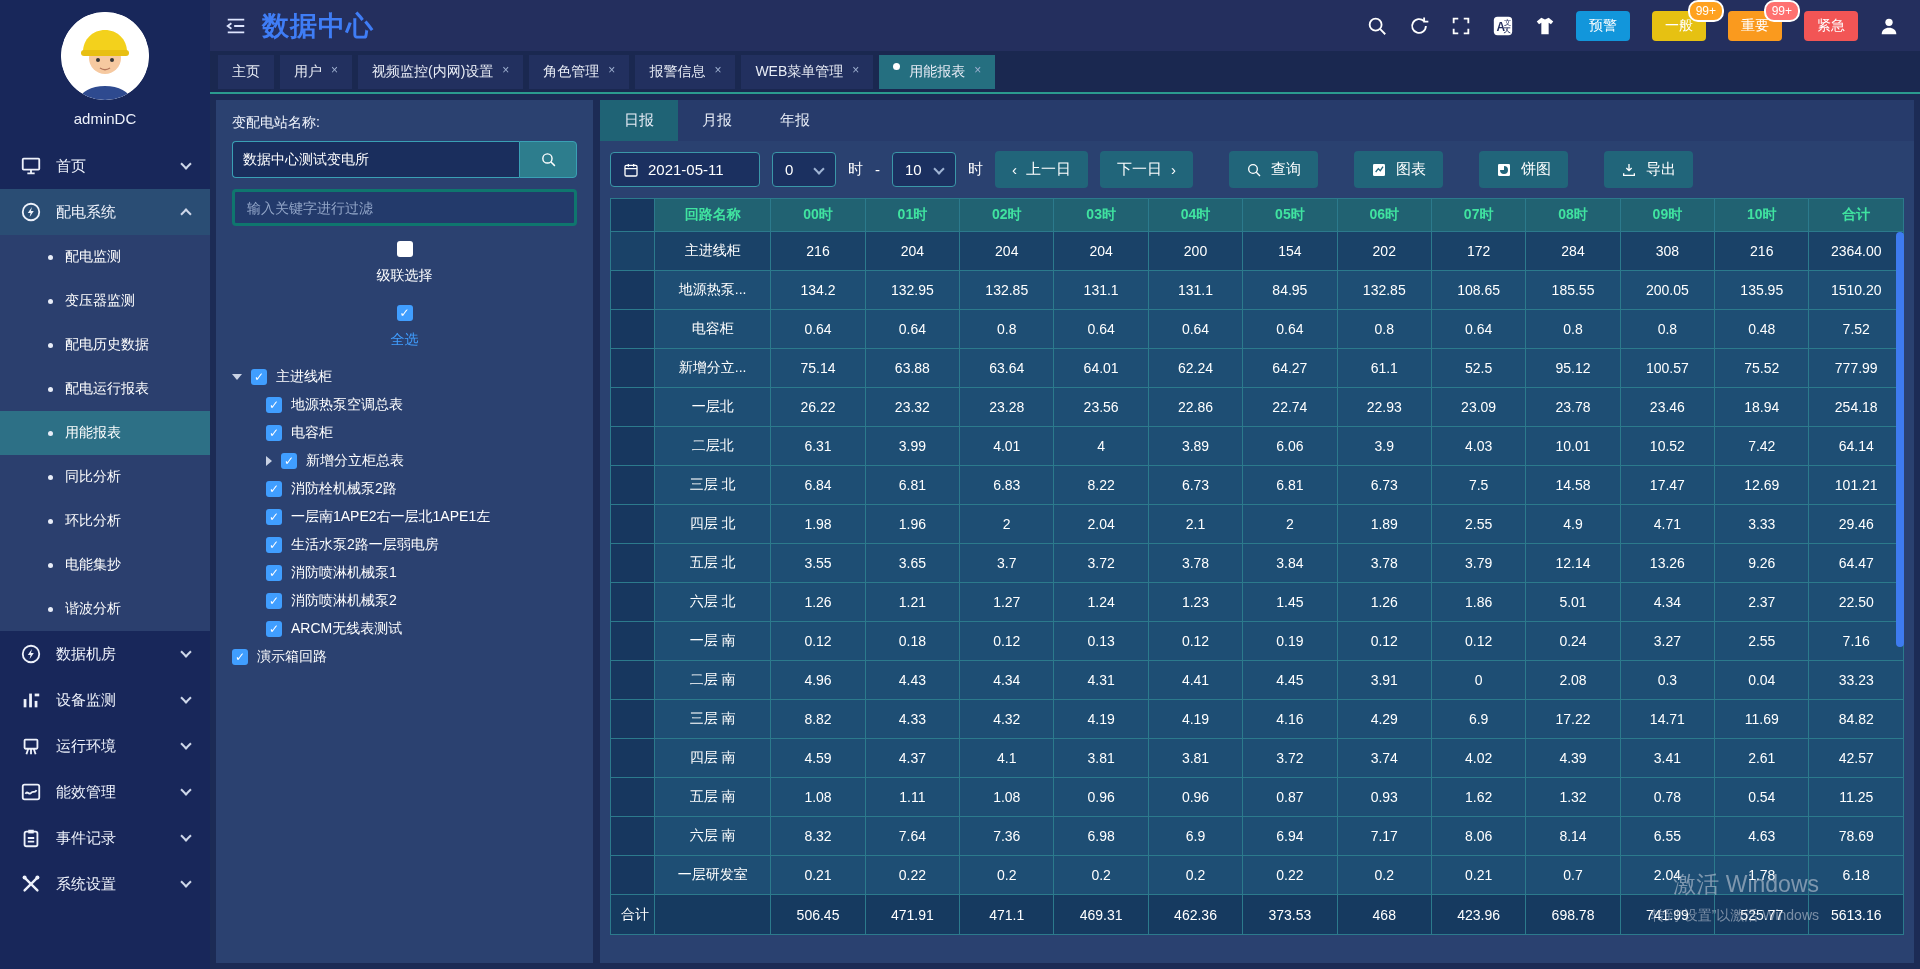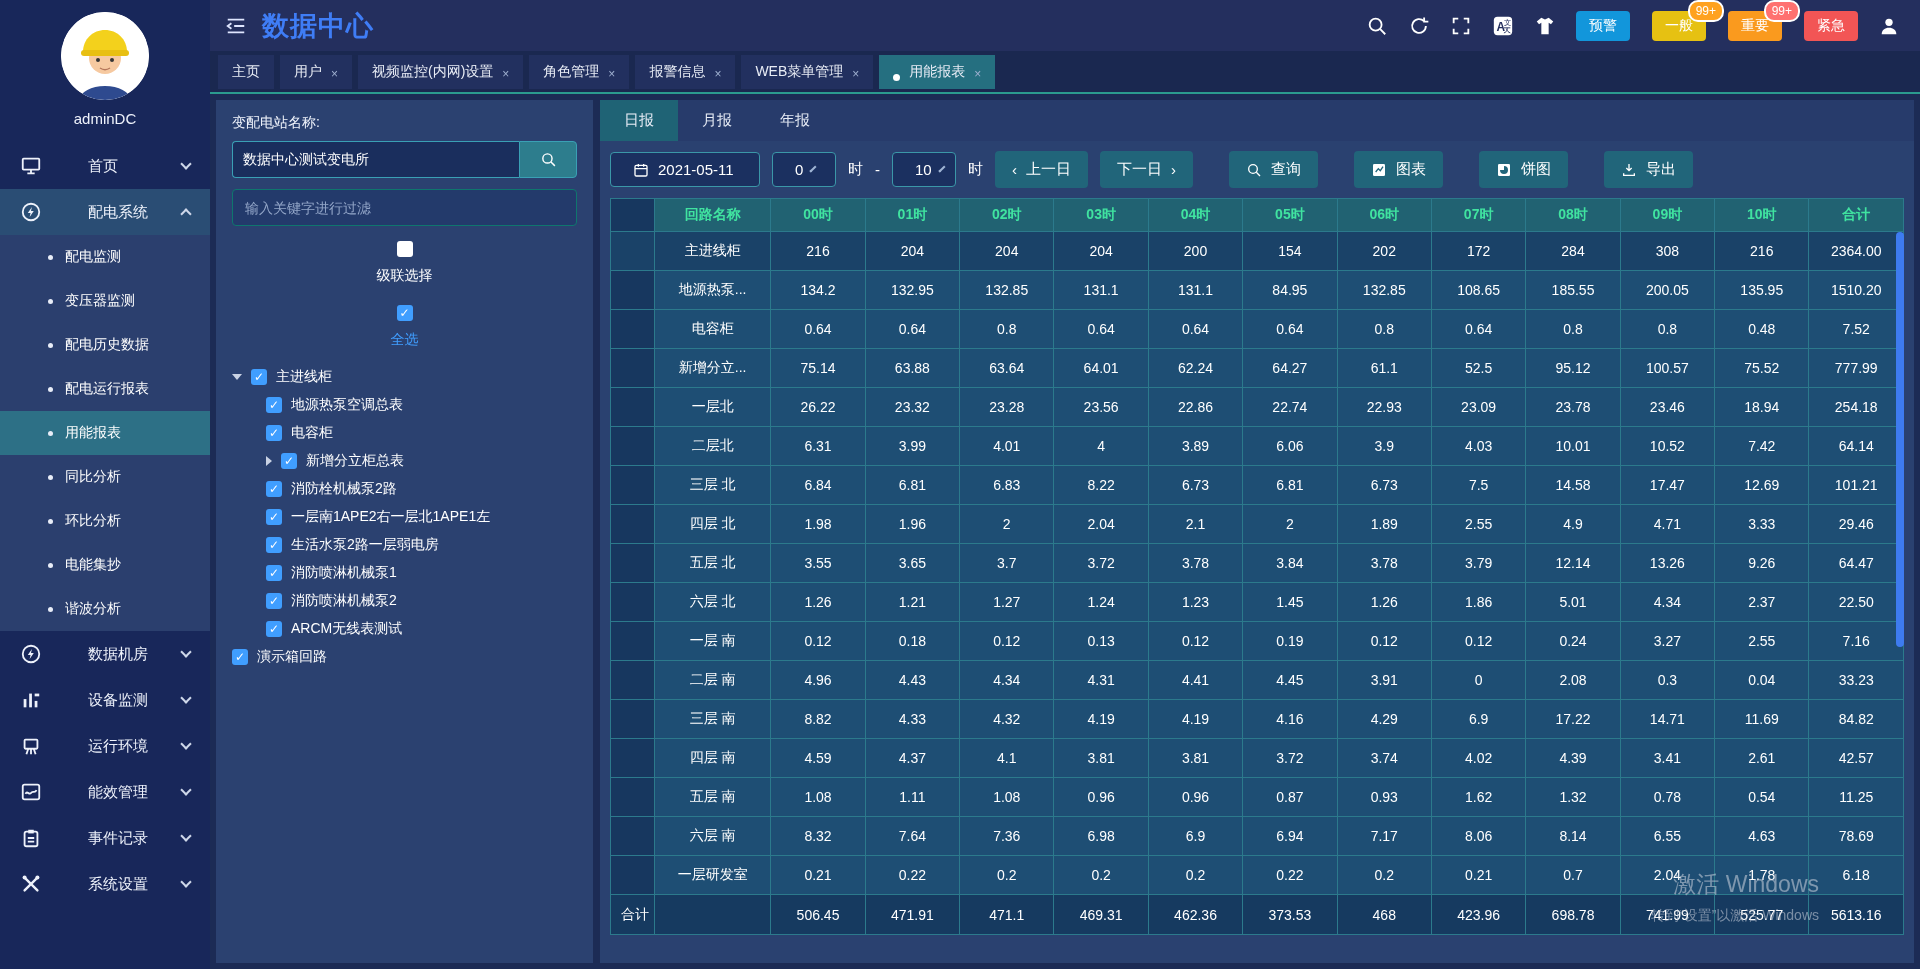--- a/index.html
+++ b/index.html
@@ -6,21 +6,21 @@
   html,body { width:1920px; height:969px; overflow:hidden; }
   body { background:#1c2b55; font-family:"Liberation Sans","DejaVu Sans",sans-serif; color:#fff; }
   .app { display:flex; width:1920px; height:969px; }
 
   
   .sidebar { width:210px; flex:none; background:#18275a; display:flex; flex-direction:column; }
   .avatar-wrap { padding-top:12px; text-align:center; }
   .avatar { width:88px; height:88px; border-radius:50%; background:#fff; margin:0 auto; overflow:hidden; }
   .username { text-align:center; font-size:15px; color:#eef2fb; margin:10px 0 16px; }
   .menu { flex:1; }
-  .menu-item { height:46px; display:flex; align-items:center; padding:0 20px; font-size:15px; color:#eef2fb; cursor:pointer;gap:32px; }
+  .menu-item { height:46px; display:flex; align-items:center; padding:0 20px; font-size:15px; color:#eef2fb; cursor:pointer; }
   .menu-item.parent-open { background:#2a4d74; }
   .menu-item .i { width:22px; height:22px; margin-right:14px; flex:none; color:#eef2fb; }
   .menu-item .i svg { width:100%; height:100%; }
   .chev { width:8px; height:8px; border-right:2px solid #cfd8ea; border-bottom:2px solid #cfd8ea; transform:rotate(45deg); margin-left:auto; margin-top:-4px; }
   .chev.up { transform:rotate(-135deg); margin-top:4px; }
   .submenu { background:#2b3f6e; }
   .submenu-item { height:44px; display:flex; align-items:center; padding-left:48px; font-size:14px; color:#ffffff; cursor:pointer; }
   .submenu-item .dot { width:5px; height:5px; border-radius:50%; background:#e8edf8; margin-right:12px; flex:none; }
   .submenu-item.active { background:#2d7086; }
 
@@ -37,54 +37,54 @@
   .badge .bubble { position:absolute; top:-11px; right:-18px; font-size:12px; line-height:1; padding:3px 6px; border-radius:10px; border:2px solid #fff; color:#fff; }
   .b-warning { background:#1296db; }
   .b-general { background:#e6c112; }
   .b-general .bubble { background:#ffa21f; }
   .b-important { background:#fa9a1e; }
   .b-important .bubble { background:#ff7170; }
   .b-urgent { background:#f25555; }
 
   
   .tabstrip { height:43px; flex:none; background:#1a2850; border-bottom:2px solid #2b9b8f; display:flex; align-items:center; gap:6px; padding:0 8px; }
-  .wtab { background:#22305f; color:#e8ecf5; font-size:14px; padding:8px 14px; display:flex; align-items:flex-end; gap:9px; cursor:pointer; white-space:nowrap; }
+  .wtab { background:#22305f; color:#e8ecf5; font-size:14px; padding:8px 14px; display:flex; align-items:flex-start; gap:9px; cursor:pointer; white-space:nowrap; }
   .wtab .x { color:#9fb0d0; font-size:12px; }
   .wtab.active { background:#256f80; }
   .wtab .adot { width:7px; height:7px; border-radius:50%; background:#fff; }
 
   
   .content { flex:1; display:flex; gap:7px; padding:6px; min-height:0; background:#1c2b55; }
 
   
   .filter-panel { width:377px; flex:none; background:#2b4170; padding:14px 16px; }
   .station-label { font-size:14px; color:#f0f4fc; margin-bottom:9px; }
   .search-group { display:flex; height:37px; }
   .search-input { flex:1; min-width:0; background:#1a2e5d; border:1px solid #3aa0b5; border-right:none; border-radius:4px 0 0 4px; color:#fff; font-size:14px; padding:0 10px; outline:none; font-family:inherit; }
   .search-btn { width:58px; flex:none; background:#2d7d8d; border:1px solid #3aa0b5; border-radius:0 4px 4px 0; display:flex; align-items:center; justify-content:center; cursor:pointer; color:#fff; }
   .search-btn svg { width:17px; height:17px; }
-  .filter-input { width:100%; height:37px; margin-top:11px; background:#233a6b; border:1px solid #0f766e; border-radius:4px; color:#fff; font-size:14px; padding:0 12px; outline:none; font-family:inherit; }
+  .filter-input { width:100%; height:37px; margin-top:11px; background:#233a6b; border:3px solid #0f766e; border-radius:4px; color:#fff; font-size:14px; padding:0 12px; outline:none; font-family:inherit; }
   .filter-input::placeholder { color:#93a6c8; }
   .cascade-row { display:flex; align-items:center; margin-top:15px; font-size:14px; gap:10px;flex-direction:column; }
   .cascade-row .gap { width:40px; }
   .cb { width:16px; height:16px; border-radius:3px; background:#409eff; color:#fff; font-size:12px; line-height:16px; text-align:center; flex:none; cursor:pointer; }
   .cb.white { background:#fff; }
   .sel-all { color:#409eff; cursor:pointer; }
   .tree { margin-top:14px; font-size:14px; }
   .tree-row { display:flex; align-items:center; height:28px; gap:9px; cursor:pointer; }
   .tri-down { width:0; height:0; border-left:5px solid transparent; border-right:5px solid transparent; border-top:6px solid #c9d2e4; flex:none; }
   .tri-right { width:0; height:0; border-top:5px solid transparent; border-bottom:5px solid transparent; border-left:6px solid #c9d2e4; flex:none; }
 
   
   .report-panel { flex:1; background:#2a4170; display:flex; flex-direction:column; position:relative; padding:0 10px; min-width:0; }
   .rtabs { display:flex; margin:0 -10px; background:#273b6b; }
   .rtab { padding:11px 24px; font-size:15px; color:#e6ebf5; cursor:pointer; }
   .rtab.active { background:#1f6375; }
   .toolbar { display:flex; align-items:center; gap:12px; padding:10px 0; }
-  .tfield { height:35px; background:#1b3060; border:1px solid #3b97a8; border-radius:4px; display:flex; align-items:center; padding:0 22px; font-size:15px; gap:9px; cursor:pointer; }
+  .tfield { height:35px; background:#1b3060; border:1px solid #3b97a8; border-radius:4px; display:flex; align-items:center; padding:0 12px; font-size:15px; gap:9px; cursor:pointer; }
   .tfield svg { width:16px; height:16px; }
   .tsel { width:64px; justify-content:space-between; }
   .tsel .chev { border-color:#9fb4d4; margin:0 0 2px 0; }
   .tlabel { font-size:15px; }
   .tbtn { height:37px; background:#21657a; border-radius:4px; display:flex; align-items:center; gap:9px; padding:0 17px; font-size:15px; color:#fff; cursor:pointer; }
   .tbtn svg { width:16px; height:16px; }
   .sp { width:12px; }
 
   
   .table-wrap { position:relative; flex:none; }

